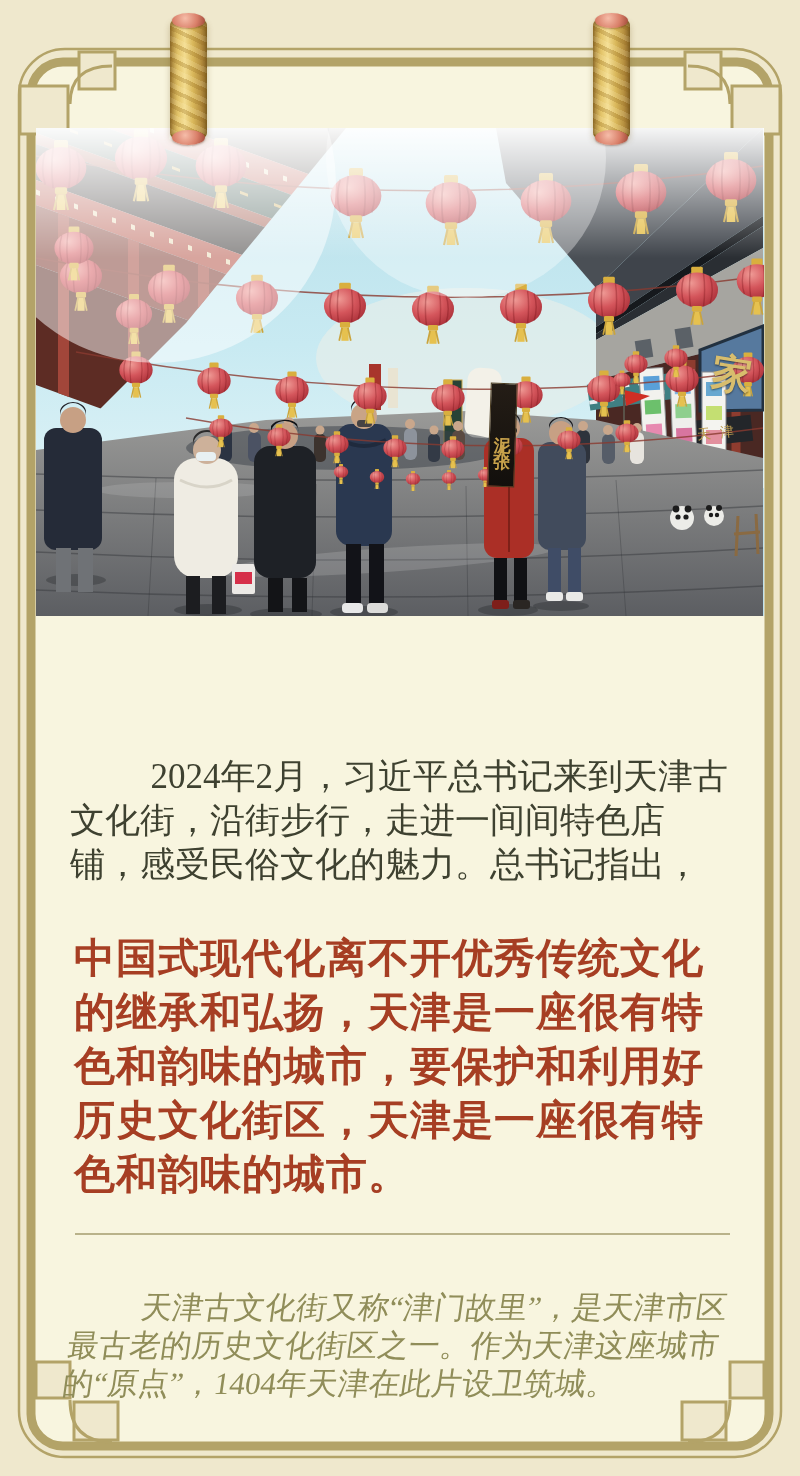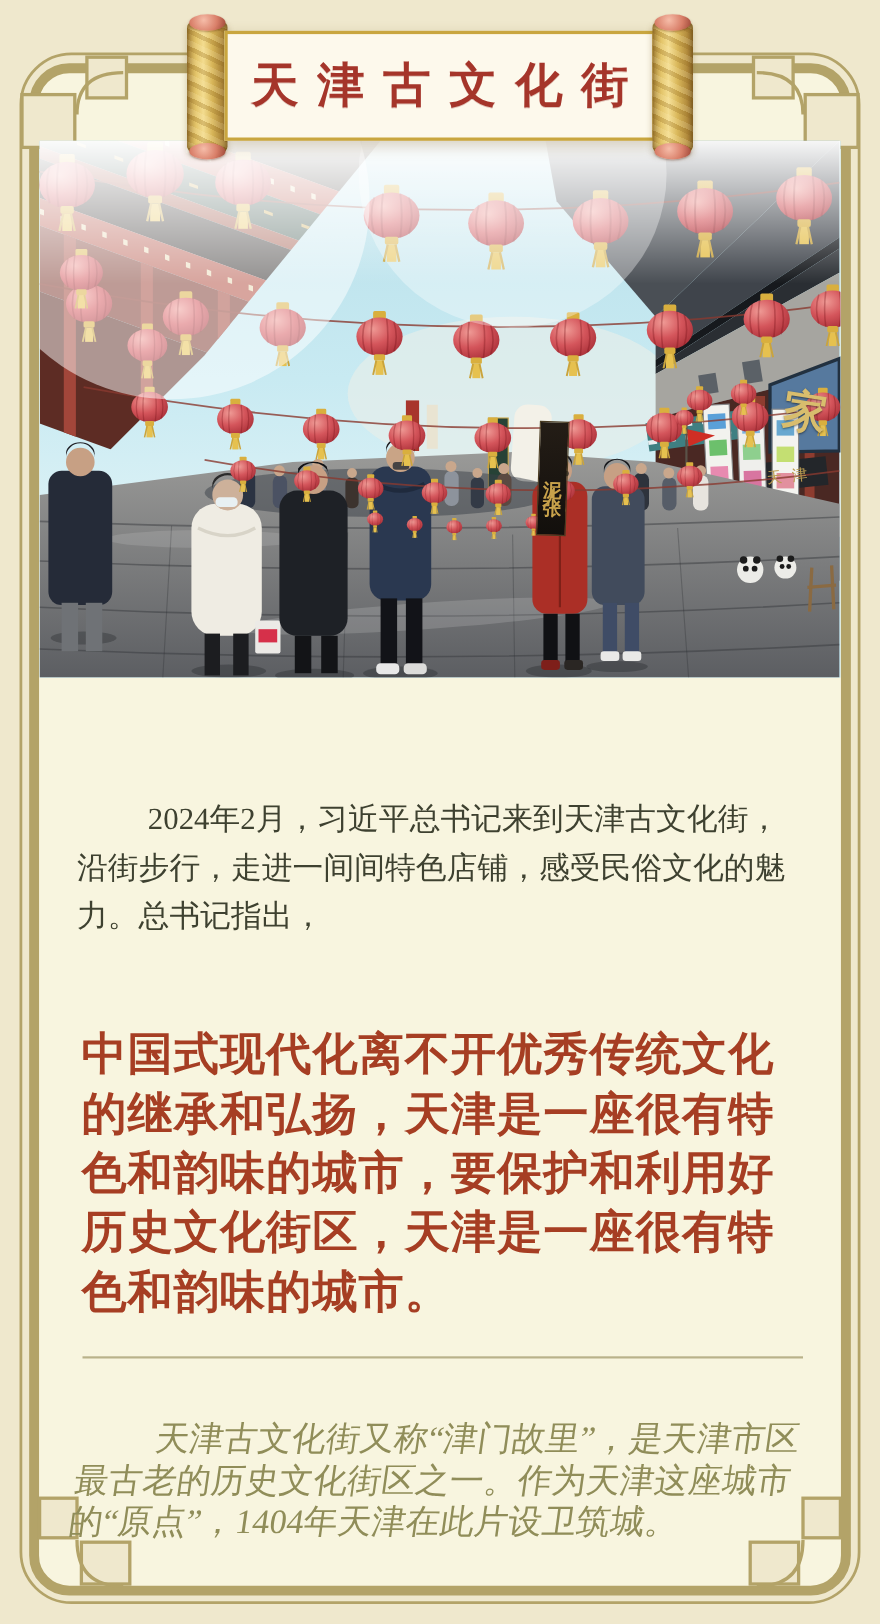--- a/index.html
+++ b/index.html
@@ -59,22 +59,22 @@
     transform:rotate(9deg);display:flex;align-items:center;justify-content:center;
     text-shadow:0 1px 2px rgba(0,0,0,.5);
   }
   .sign-tianjin{
     left:692px;top:421px;width:56px;height:24px;
     color:#bb9c50;font-size:14px;letter-spacing:9px;
     transform:rotate(-6deg);display:flex;align-items:center;justify-content:center;
   }
   
   .intro{
-    position:absolute;left:70px;top:696px;width:662px;z-index:6;
-    font-size:28px;line-height:44px;color:#3e4130;
+    position:absolute;left:70px;top:720px;width:662px;z-index:6;
+    font-size:35px;line-height:44px;color:#3e4130;
     text-indent:2.3em;text-align:left;
   }
   .quote{
     position:absolute;left:74px;top:890px;width:660px;z-index:6;
     font-size:41px;line-height:54px;font-weight:bold;color:#a63e23;
     letter-spacing:1px;
   }
   .divider{
     position:absolute;left:75px;top:1233px;width:655px;height:2px;
     background:#b9b28a;z-index:6;
@@ -461,23 +461,20 @@
 
   <div class="photo-sign sign-nirenzhang">泥人张</div>
   <div class="photo-sign sign-jia">家</div>
   <div class="photo-sign sign-tianjin">天津</div>
 
   <div class="banner">
     <div class="roller left">
       <div class="cap top"></div>
       <div class="cap bottom"></div>
     </div>
-    <div class="board">
-      <span class="title">天津古文化街</span>
-    </div>
     <div class="roller right">
       <div class="cap top"></div>
       <div class="cap bottom"></div>
     </div>
   </div>
 
   <p class="intro">2024年2月，习近平总书记来到天津古文化街，沿街步行，走进一间间特色店铺，感受民俗文化的魅力。总书记指出，</p>
   <p class="quote">中国式现代化离不开优秀传统文化的继承和弘扬，天津是一座很有特色和韵味的城市，要保护和利用好历史文化街区，天津是一座很有特色和韵味的城市。</p>
   <div class="divider"></div>
   <p class="footnote">天津古文化街又称“津门故里”，是天津市区最古老的历史文化街区之一。作为天津这座城市的“原点”，1404年天津在此片设卫筑城。</p>

